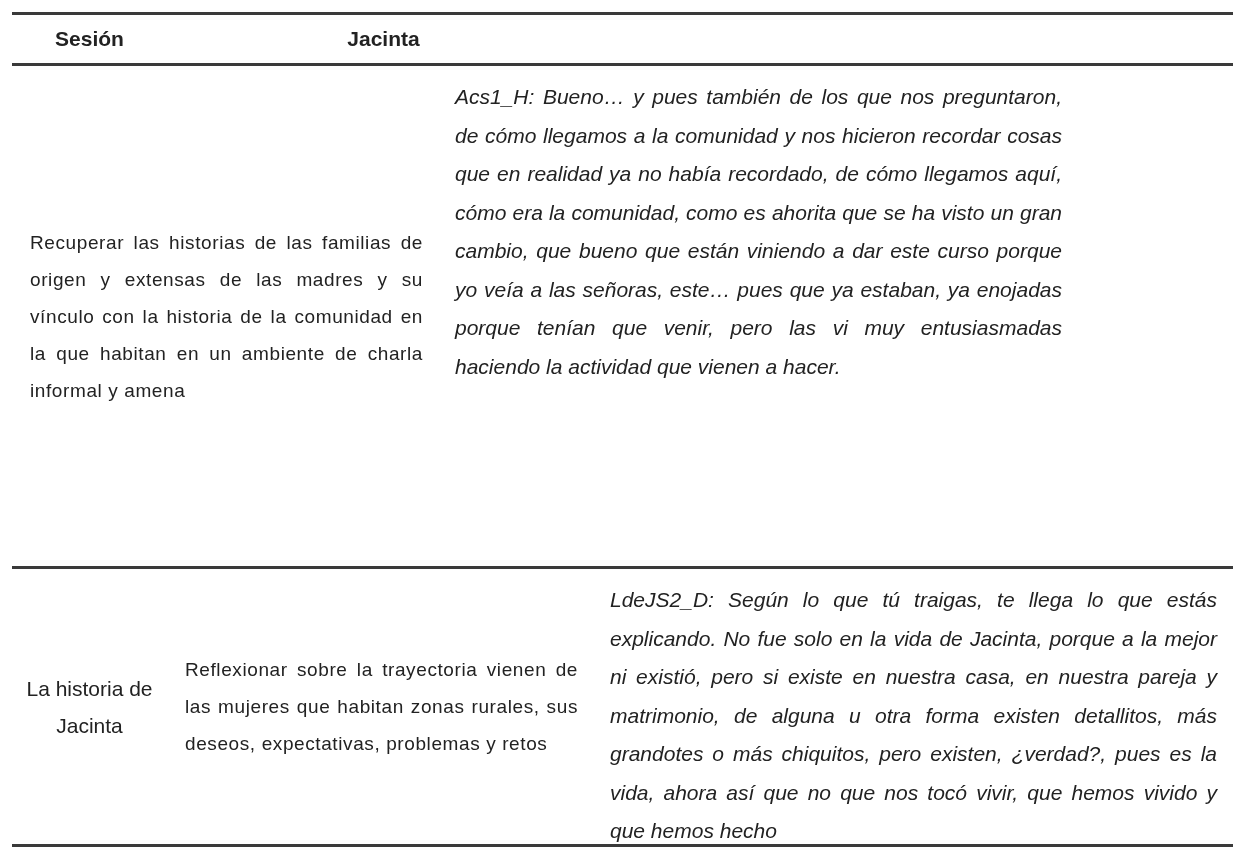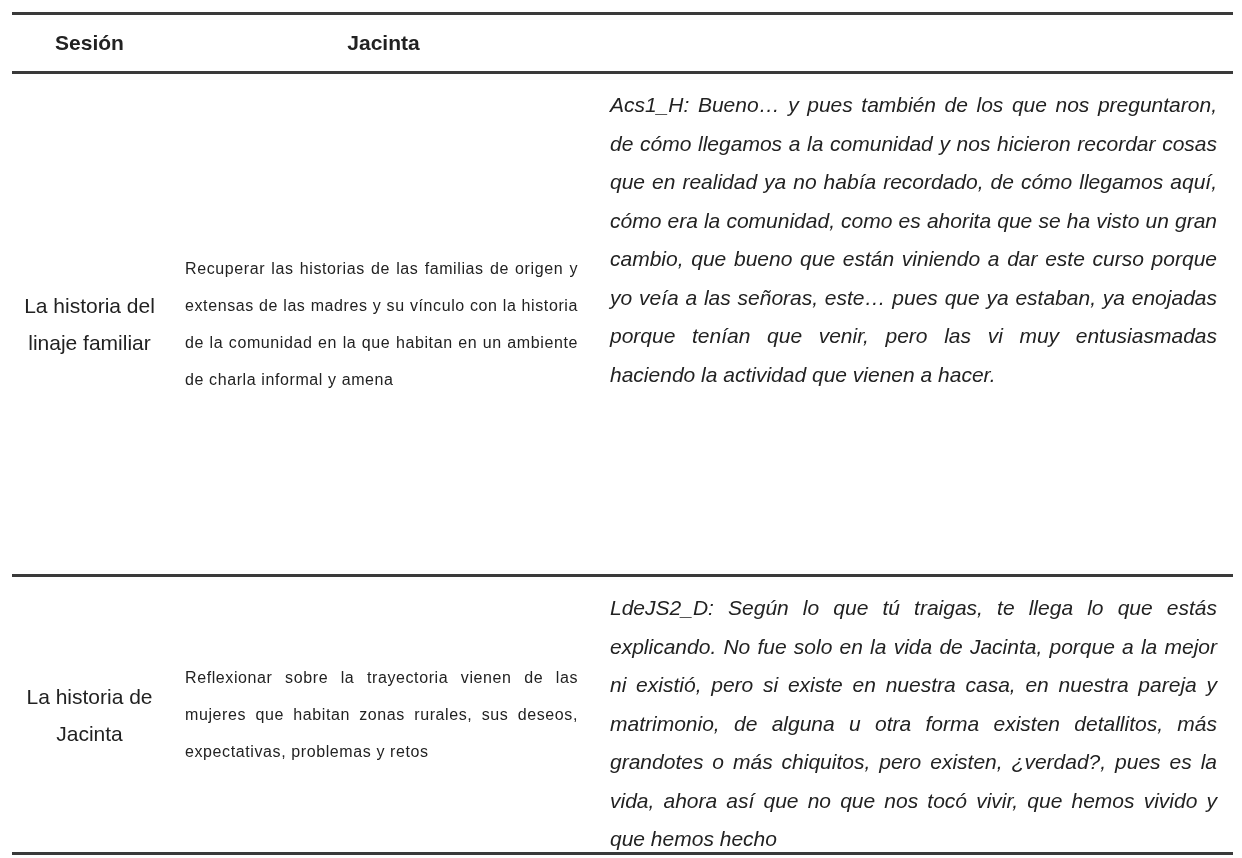--- a/index.html
+++ b/index.html
@@ -1,28 +1,28 @@
 <!DOCTYPE html>
 <html><head>
 <meta charset="utf-8">
 <style>
   html, body { margin:0; padding:0; background:#ffffff; }
   body { width:1242px; height:858px; position:relative; overflow:hidden;
          font-family:"Liberation Sans", sans-serif; color:#222222; }
   .tbl { position:absolute; left:12px; top:12px; width:1221px; }
   .rule { height:3px; background:#3a3a3a; width:100%; }
   .row { display:flex; width:100%; }
-  .hdr { height:56px; align-items:center; }
+  .hdr { height:48px; align-items:center; }
   .hdr div { font-weight:bold; font-size:21px; text-align:center; }
   .c1 { width:155px; flex:none; }
   .c2 { width:433px; flex:none; }
   .c3 { width:633px; flex:none; }
   .body-row .c1 { display:flex; align-items:center; justify-content:center; text-align:center;
                   font-size:21px; line-height:37px; padding:0 6px; box-sizing:border-box; }
-  .body-row .c2 { display:flex; align-items:center; font-size:16px; line-height:37px;
+  .body-row .c2 { display:flex; align-items:center; font-size:19px; line-height:37px;
                   padding:0 22px 0 18px; box-sizing:border-box; text-align:justify; }
   .body-row .c2 span { text-align:justify; text-align-last:left; }
   .body-row .c3 { font-size:21px; line-height:38.5px; font-style:italic; padding:12px 16px 4px 10px;
                   box-sizing:border-box; text-align:justify; }
   .quote { display:block; text-align:justify; }
   .row1 { height:500px; }
   .row2 { height:275px; }
   .spaced { letter-spacing:0.6px; }
 </style>
 </head>
@@ -30,23 +30,20 @@
 
 <div class="tbl">
   <div class="rule"></div>
   <div class="row hdr">
     <div class="c1">Sesión</div>
     <div class="c2">Jacinta</div>
   </div>
   <div class="rule"></div>
 
   <div class="row body-row row1">
-    <div class="c1">
-      <span>La historia del linaje familiar</span>
-    </div>
     <div class="c2">
       <span class="spaced">Recuperar las historias de las familias de origen y extensas de las madres y su vínculo con la historia de la comunidad en la que habitan en un ambiente de charla informal y amena</span>
     </div>
     <div class="c3">
       <span class="quote">Acs1_H: Bueno… y pues también de los que nos preguntaron, de cómo llegamos a la comunidad y nos hicieron recordar cosas que en realidad ya no había recordado, de cómo llegamos aquí, cómo era la comunidad, como es ahorita que se ha visto un gran cambio, que bueno que están viniendo a dar este curso porque yo veía a las señoras, este… pues que ya estaban, ya enojadas porque tenían que venir, pero las vi muy entusiasmadas haciendo la actividad que vienen a hacer.</span>
     </div>
   </div>
   <div class="rule"></div>
 
   <div class="row body-row row2">

